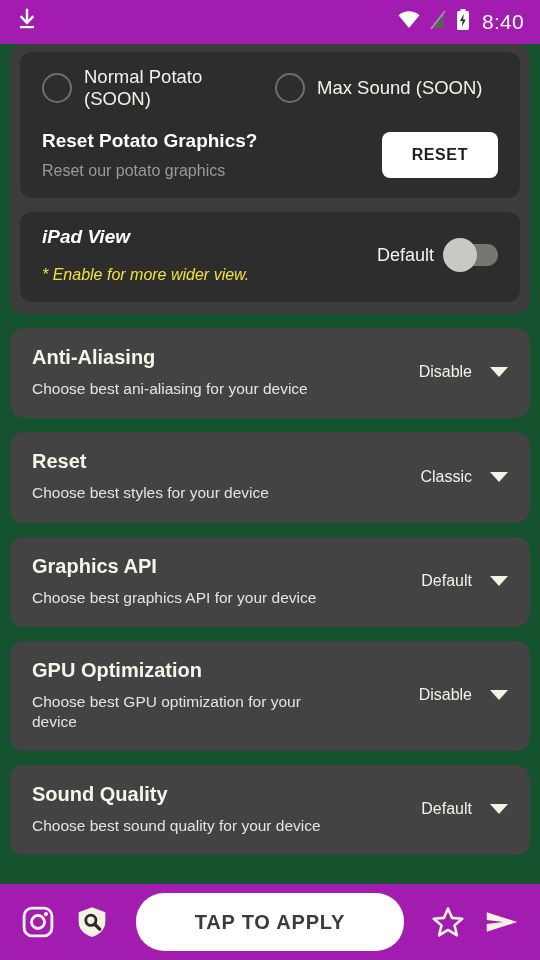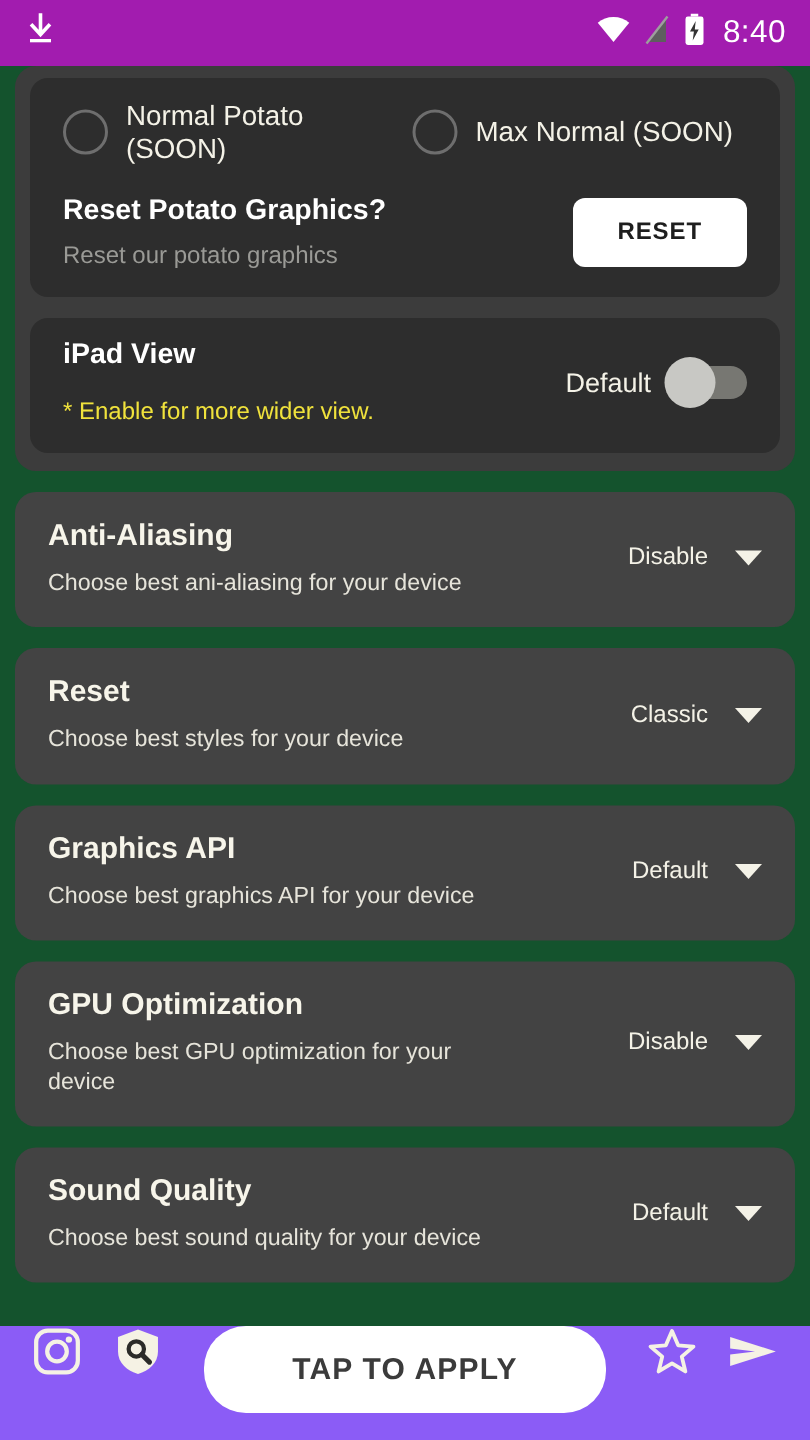--- a/index.html
+++ b/index.html
@@ -72,21 +72,21 @@
   .reset-btn {
     background: #ffffff; color: #1e1e1e;
     font-size: 16px; font-weight: bold; letter-spacing: .6px;
     border: none; border-radius: 8px;
     padding: 14px 30px; cursor: pointer;
     font-family: "Liberation Sans", sans-serif;
   }
 
   
   .ipad-row { display: flex; align-items: center; }
-  .ipad-text { flex: 1; }
+  .ipad-text { flex: 1; font-style: italic; }
   .ipad-title {
     color: #ffffff; font-size: 19px; font-weight: bold;
     margin-bottom: 18px;
   }
   .ipad-sub { color: #f0e23c; font-size: 16px; }
   .toggle-wrap { display: flex; align-items: center; gap: 12px; }
   .toggle-label { color: #f4f2e7; font-size: 18px; }
   .toggle {
     width: 52px; height: 22px; border-radius: 11px;
     background: #777772; position: relative; cursor: pointer;
@@ -119,22 +119,22 @@
   .caret {
     width: 0; height: 0;
     border-left: 9px solid transparent;
     border-right: 9px solid transparent;
     border-top: 10px solid #f4f2e7;
   }
 
   
   .bottombar {
     position: absolute; left: 0; right: 0; bottom: 0;
-    height: 76px; background: #8b5cf6;
-    display: flex; align-items: flex-start;
+    height: 76px; background: #a21caf;
+    display: flex; align-items: center;
     padding: 0 16px; gap: 10px;
   }
   .bb-icon { cursor: pointer; display: flex; align-items: center; justify-content: center; width: 44px; }
   .apply-btn {
     flex: 1; margin: 0 12px;
     background: #ffffff; color: #3b3b3b;
     border: none; border-radius: 28px;
     height: 58px; font-size: 20px; font-weight: bold;
     letter-spacing: .8px; cursor: pointer;
     font-family: "Liberation Sans", sans-serif;
@@ -180,21 +180,21 @@
   <div class="group">
 
     <div class="inner-card">
       <div class="radio-row">
         <div class="radio-opt">
           <span class="radio-circle"></span>
           <span class="radio-label">Normal Potato (SOON)</span>
         </div>
         <div class="radio-opt">
           <span class="radio-circle"></span>
-          <span class="radio-label">Max Normal (SOON)</span>
+          <span class="radio-label">Max Sound (SOON)</span>
         </div>
       </div>
 
       <div class="reset-row">
         <div class="reset-text">
           <div class="reset-title">Reset Potato  Graphics?</div>
           <div class="reset-sub">Reset our potato graphics</div>
         </div>
         <button class="reset-btn">RESET</button>
       </div>

